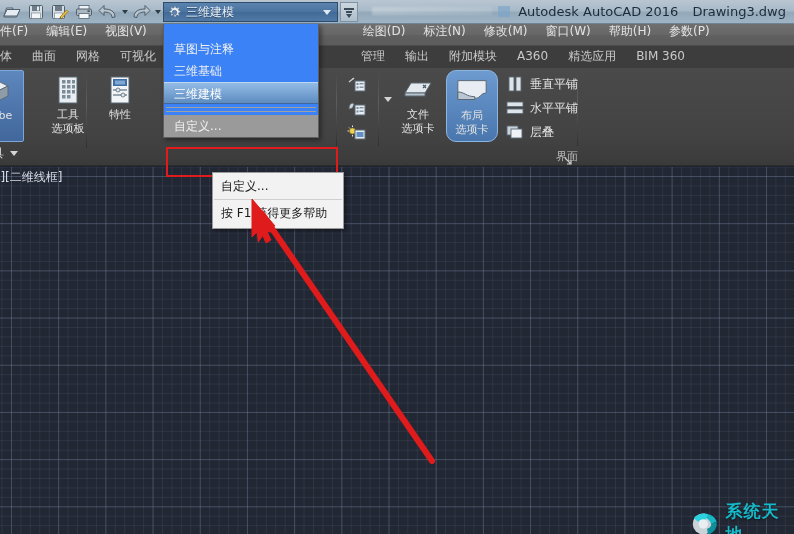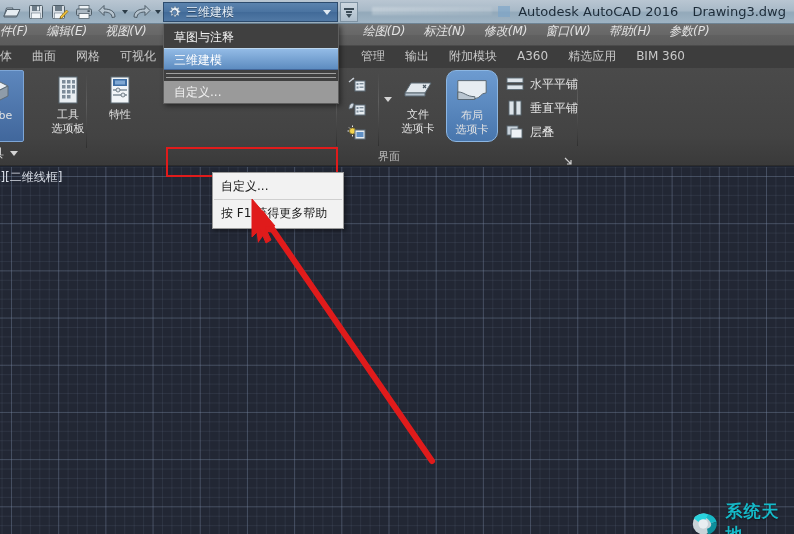--- a/index.html
+++ b/index.html
@@ -54,40 +54,40 @@
   .title-ghost { position: absolute; left: 372px; top: 7px; width: 120px; height: 8px;
                  background: linear-gradient(90deg, rgba(255,255,255,.26), rgba(255,255,255,.10)); filter: blur(1px); }
 
   
   .menubar {
     position: absolute; left: 0; top: 24px; width: 794px; height: 22px;
     background: linear-gradient(to bottom,#6f6f6f,#676767 50%,#606060 51%,#5c5c5c);
     border-bottom: 1px solid #4b4b4b;
     display: flex; align-items: center;
   }
-  .menu-item { color: #e3e3e3; font-size: 12px; padding: 0 9px; height: 30px; line-height: 22px; white-space: nowrap; font-style: italic; }
+  .menu-item { color: #e3e3e3; font-size: 12px; padding: 0 9px; height: 30px; line-height: 22px; white-space: nowrap; }
   .menu-gap { flex: 0 0 auto; }
 
   
   .ribtabs {
     position: absolute; left: 0; top: 46px; width: 794px; height: 22px;
     background: #3d3d3d; display: flex; align-items: flex-end;
   }
   .ribtab { color: #c9c9c9; font-size: 12px; padding: 0 10px; height: 22px; line-height: 21px; white-space: nowrap; }
 
   
   .ribbon {
     position: absolute; left: 0; top: 68px; width: 794px; height: 98px;
     background: linear-gradient(to bottom, #4a4a4a 0%, #434343 70%, #3a3a3a 100%);
     border-bottom: 1px solid #2c2c2c;
   }
   .rpanel { position: absolute; top: 0; height: 98px; }
   .rpanel-body { position: absolute; left:0; top: 2px; height: 76px; display: flex; align-items: flex-start; }
   .rpanel-title {
-    position: absolute; bottom: 1px; left: 0; width: 100%; text-align: left;
+    position: absolute; bottom: 1px; left: 0; width: 100%; text-align: right;
     color: #bdbdbd; font-size: 11px; height: 16px; line-height: 16px; margin-top: 16px;
   }
   .rpanel-sep { position: absolute; top: 4px; width: 1px; height: 74px;
                 background: linear-gradient(to bottom, rgba(255,255,255,0.00), rgba(255,255,255,.13) 40%, rgba(0,0,0,.25)); }
   .rp-dlg { position: absolute; right: 4px; bottom: 2px; width: 12px; height: 12px; }
 
   .bigbtn {
     width: 52px; height: 72px; display: flex; flex-direction: column; align-items: center;
     padding-top: 3px; text-align: center;
   }
@@ -116,24 +116,24 @@
       linear-gradient(to bottom, rgba(125,140,168,.13) 1px, transparent 1px);
     background-size: 47.2px 47.2px, 47.2px 47.2px, 9.44px 9.44px, 9.44px 9.44px;
     background-position: 11px 9px, 11px 9px, 11px 9px, 11px 9px;
   }
   .vp-label {
     position: absolute; left: -42px; top: 2px; color: #d8dde6; font-size: 12px; white-space: nowrap;
   }
 
   
   .wsmenu {
-    position: absolute; left: 163px; top: 24px; width: 176px;
-    background: #404040; border: 1px solid #5e5e5e; border-top: none;
+    position: absolute; left: 163px; top: 24px; width: 156px;
+    background: #3b82f6; border: 1px solid #5e5e5e; border-top: none;
     box-shadow: 2px 2px 5px rgba(0,0,0,.45);
-    padding: 2px 0 0 0;
+    padding: 14px 0 0 0;
   }
   .wsmenu-item {
     height: 22px; line-height: 22px; color: #f0f0f0; font-size: 12px; padding-left: 10px; white-space: nowrap;
   }
   .wsmenu-item.active {
     background: linear-gradient(to bottom,#93bbe6,#5d8cc0);
     border-top: 1px solid #bcd7f0; border-bottom: 1px solid #43679a;
     color: #ffffff;
   }
   .wsmenu-div { height: 1px; background: #6e6e6e; border-bottom: 1px solid #a0a0a0; margin: 3px 2px; }
@@ -399,34 +399,34 @@
             </svg>
           </div>
           <div class="biglabel">布局</div>
           <div class="biglabel">选项卡</div>
         </div>
 
         <div style="display:flex;flex-direction:column;justify-content:flex-start;padding-top:2px;margin-left:5px;">
           <div class="smallrow">
             <div class="smallicon">
               <svg width="20" height="18" viewBox="0 0 20 18">
+                <rect x="4" y="2" width="5" height="14" fill="#dde4ea" stroke="#5a6872" stroke-width=".9"></rect>
+                <rect x="11" y="2" width="5" height="14" fill="#dde4ea" stroke="#5a6872" stroke-width=".9"></rect>
+              </svg>
+            </div>
+            <div class="smalllabel">垂直平铺</div>
+          </div>
+          <div class="smallrow">
+            <div class="smallicon">
+              <svg width="20" height="18" viewBox="0 0 20 18">
                 <rect x="2" y="3" width="16" height="4.6" fill="#dde4ea" stroke="#5a6872" stroke-width=".9"></rect>
                 <rect x="2" y="10" width="16" height="4.6" fill="#dde4ea" stroke="#5a6872" stroke-width=".9"></rect>
               </svg>
             </div>
             <div class="smalllabel">水平平铺</div>
-          </div>
-          <div class="smallrow">
-            <div class="smallicon">
-              <svg width="20" height="18" viewBox="0 0 20 18">
-                <rect x="4" y="2" width="5" height="14" fill="#dde4ea" stroke="#5a6872" stroke-width=".9"></rect>
-                <rect x="11" y="2" width="5" height="14" fill="#dde4ea" stroke="#5a6872" stroke-width=".9"></rect>
-              </svg>
-            </div>
-            <div class="smalllabel">垂直平铺</div>
           </div>
           <div class="smallrow">
             <div class="smallicon">
               <svg width="20" height="18" viewBox="0 0 20 18">
                 <rect x="2" y="3" width="11" height="9" fill="#c8d2db" stroke="#5a6872" stroke-width=".9"></rect>
                 <rect x="6" y="6" width="11" height="9" fill="#eef2f6" stroke="#5a6872" stroke-width=".9"></rect>
               </svg>
             </div>
             <div class="smalllabel">层叠</div>
           </div>
@@ -441,20 +441,21 @@
       <div class="rpanel-sep" style="left:199px;"></div>
     </div>
   </div>
 
   <div class="canvas">
     <div class="vp-label">[-][俯视][二维线框]</div>
   </div>
 
   <div class="wsmenu">
     <div class="wsmenu-item">草图与注释</div>
+    <div class="wsmenu-item">三维基础</div>
     <div class="wsmenu-item active">三维建模</div>
     <div class="wsmenu-div"></div>
     <div class="wsmenu-div"></div>
     <div class="wsmenu-item hl">自定义...</div>
   </div>
 
   <div class="redbox"></div>
 
   <div class="tooltip">
     <div class="tt-title">自定义...</div>

